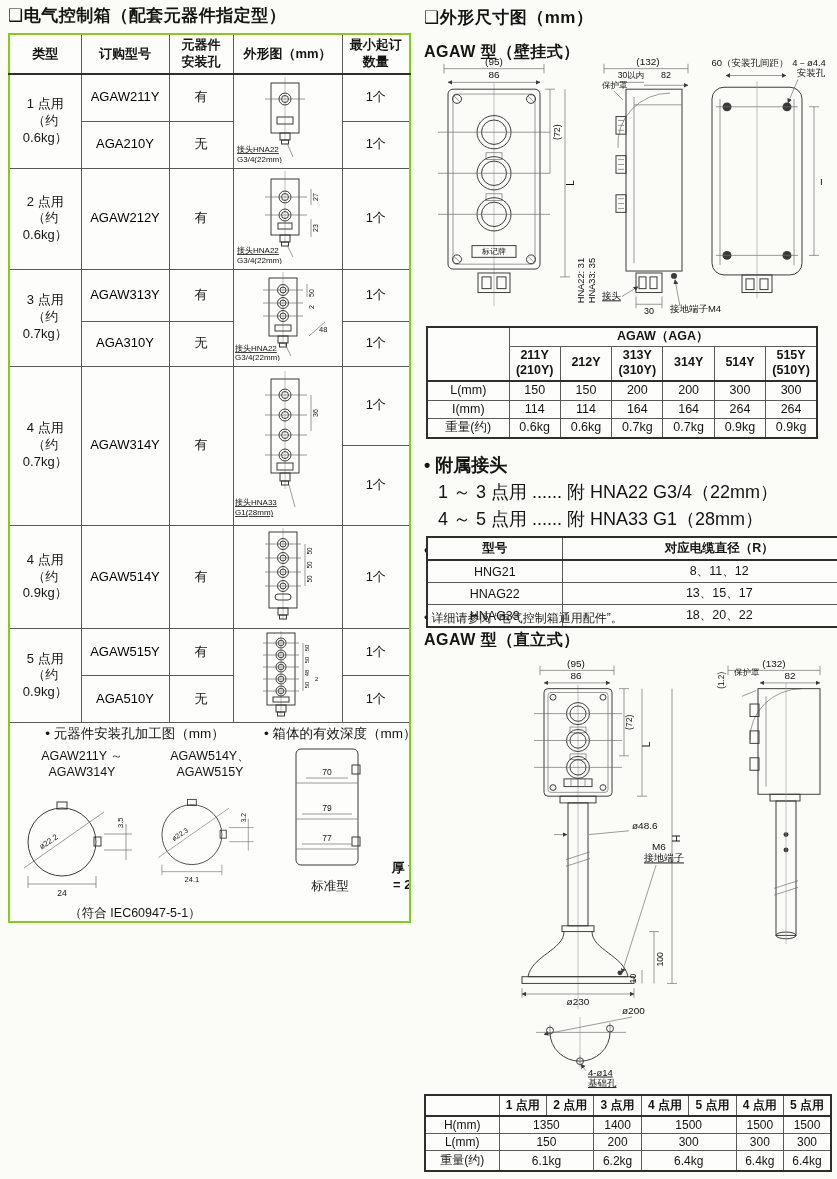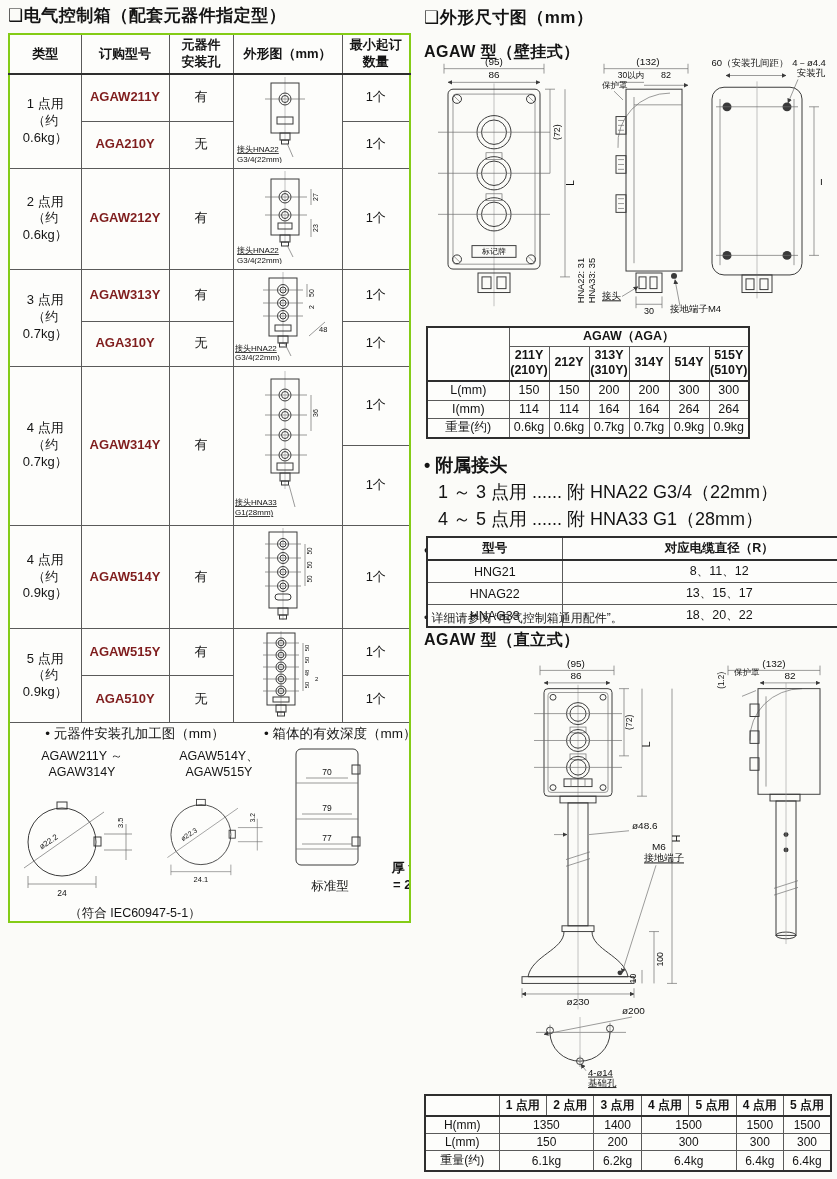--- a/index.html
+++ b/index.html
@@ -10,34 +10,34 @@
   .title{font-size:17px;font-weight:bold;letter-spacing:.5px;white-space:nowrap;}
   .subtitle{font-size:16px;font-weight:bold;letter-spacing:.5px;}
 
   
   table{border-collapse:collapse;table-layout:fixed;background:#fdfdfb;}
   .main{width:401px;margin-top:6px;border:2px solid #84cc16;}
   .main th,.main td{border:1px solid #5a5a5a;padding:0;text-align:center;vertical-align:middle;
         font-size:13px;line-height:1.3;overflow:hidden;}
   .main thead th{font-size:13px;font-weight:bold;border-bottom:2px solid #2e2e2e;}
   .type-cell{font-size:12px;}
-  .model-cell{color:#7f1d1d;font-weight:bold;font-size:13.5px;}
+  .model-cell{color:#000000;font-weight:normal;font-size:13.5px;}
   .hole-cell{font-size:14px;}
   .qty-cell{font-size:13px;}
   .draw-cell{vertical-align:middle;}
   .footer-cell{padding:5px 6px 2px 6px;vertical-align:top;text-align:left;font-size:13px;}
   .foot-flex{display:flex;gap:4px;}
   .bullet{font-size:13.5px;margin:2px 0 2px 0;white-space:nowrap;}
   .punch-label{font-size:12.5px;margin:4px 0 0 8px;line-height:1.25;}
   .iec{font-size:12.5px;margin-top:2px;text-align:center;white-space:nowrap;}
   .thick-note{font-size:13px;font-weight:bold;}
 
   
   .abs{position:absolute;}
-  .spec{width:324px;border:2px solid #2e2e2e;}
+  .spec{width:392px;border:2px solid #2e2e2e;}
   .spec th,.spec td{border:1px solid #5a5a5a;font-size:12.5px;text-align:center;padding:1px 0;line-height:1.25;}
   .spec .rowlabel{font-size:12.5px;}
   .spec thead th{border-bottom:1px solid #5a5a5a;}
   .spec tr.colhdr th{border-bottom:2px solid #2e2e2e;}
   .note-block{font-size:18px;line-height:1.5;}
   .note-ind{margin-left:14px;white-space:nowrap;}
   .cable{width:452px;border:2px solid #2e2e2e;}
   .cable th,.cable td{border:1px solid #5a5a5a;font-size:12.5px;text-align:center;padding:2px 0;}
   .cable thead th{border-bottom:2px solid #2e2e2e;}
   .footnote{font-size:12px;color:#222;}
@@ -300,21 +300,21 @@
           <td class="model-cell">AGA510Y</td>
           <td class="hole-cell">无</td>
           <td class="qty-cell">1个</td>
         </tr>
 
         <tr style="height:175px">
           <td colspan="5" class="footer-cell">
             <div class="foot-flex">
               <div style="width:250px">
                 <div class="bullet">• 元器件安装孔加工图（mm）</div>
-                <div style="display:flex;gap:9px">
+                <div style="display:flex;gap:0">
                   <div>
                     <div class="punch-label">AGAW211Y ～ AGAW314Y</div>
                     <svg class="tech" width="136" height="118" viewBox="0 0 136 118">
                       <circle cx="52" cy="62" r="34"></circle>
                       <rect x="47" y="22" width="10" height="7"></rect>
                       <rect x="84" y="57" width="7" height="9"></rect>
                       <line class="thin" x1="14" y1="88" x2="94" y2="32"></line>
                       <text transform="translate(40,64) rotate(-33)" text-anchor="middle" style="font-size:8px">ø22.2</text>
                       <line class="thin" x1="94" y1="54" x2="122" y2="54"></line>
                         <line class="thin" x1="94" y1="70" x2="122" y2="70"></line>

